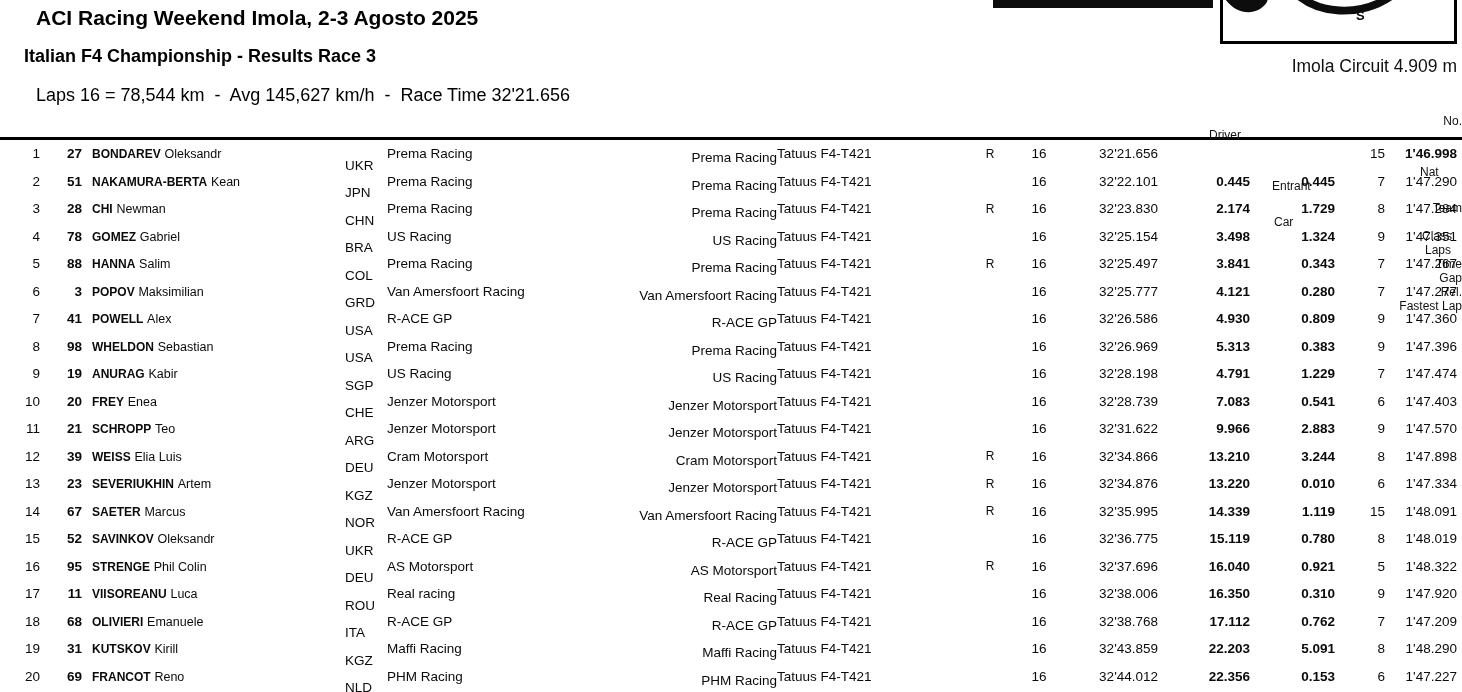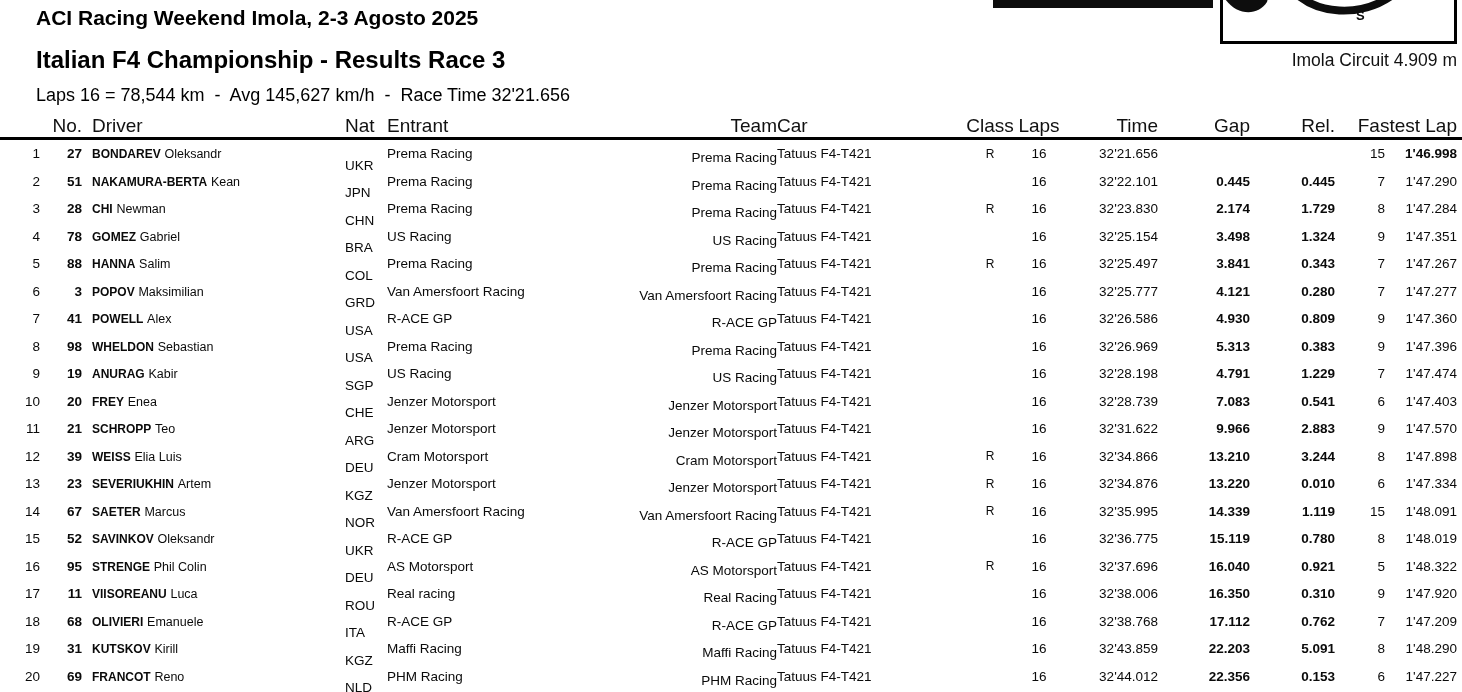--- a/index.html
+++ b/index.html
@@ -7,45 +7,45 @@
     width:1462px;height:692px;position:relative;overflow:hidden;
     background:#ffffff;color:#000;
     font-family:"Liberation Sans", sans-serif;
   }
   
   .title{
     position:absolute;left:36px;top:6px;
     font-size:21px;font-weight:bold;letter-spacing:0;
   }
   .subtitle{
-    position:absolute;left:36px;top:46px;
-    font-size:24px;font-weight:bold;
+    position:absolute;left:24px;top:46px;
+    font-size:18px;font-weight:bold;
   }
   .infoline{
     position:absolute;left:36px;top:85px;
     font-size:18px;white-space:pre;
   }
   .logo-bar{
     position:absolute;left:993px;top:0;width:220px;height:8px;background:#0d0d0d;
   }
   .circuit-box{
     position:absolute;left:1220px;top:-3px;width:231px;height:41px;
     border:3px solid #000;background:#fff;overflow:hidden;
   }
   .circuit-box svg{display:block;}
   .circuit-caption{
-    position:absolute;top:50px;right:5px;width:400px;
+    position:absolute;top:56px;right:5px;width:400px;
     font-size:17.5px;text-align:right;color:#111;
   }
   
   .results{position:absolute;left:0;top:114px;width:1462px;}
   .thead{
     display:flex;align-items:flex-end;height:23px;
     border-bottom:3.5px solid #000;
-    font-size:19px;color:#111;
+    font-size:12px;color:#111;flex-direction:column;
   }
   .tbody .trow{
     display:flex;align-items:center;height:27.5px;
     font-size:13.5px;color:#0a0a0a;
   }
   .cell{white-space:nowrap;overflow:visible;}
   .c-pos   {width:32px;  text-align:right;  padding-left:8px;}
   .c-no    {width:42px;  text-align:right;  font-weight:bold;}
   .c-driver{width:253px; text-align:left;   padding-left:10px;}
   .c-nat   {width:42px;  text-align:left;margin-top:23px;}

